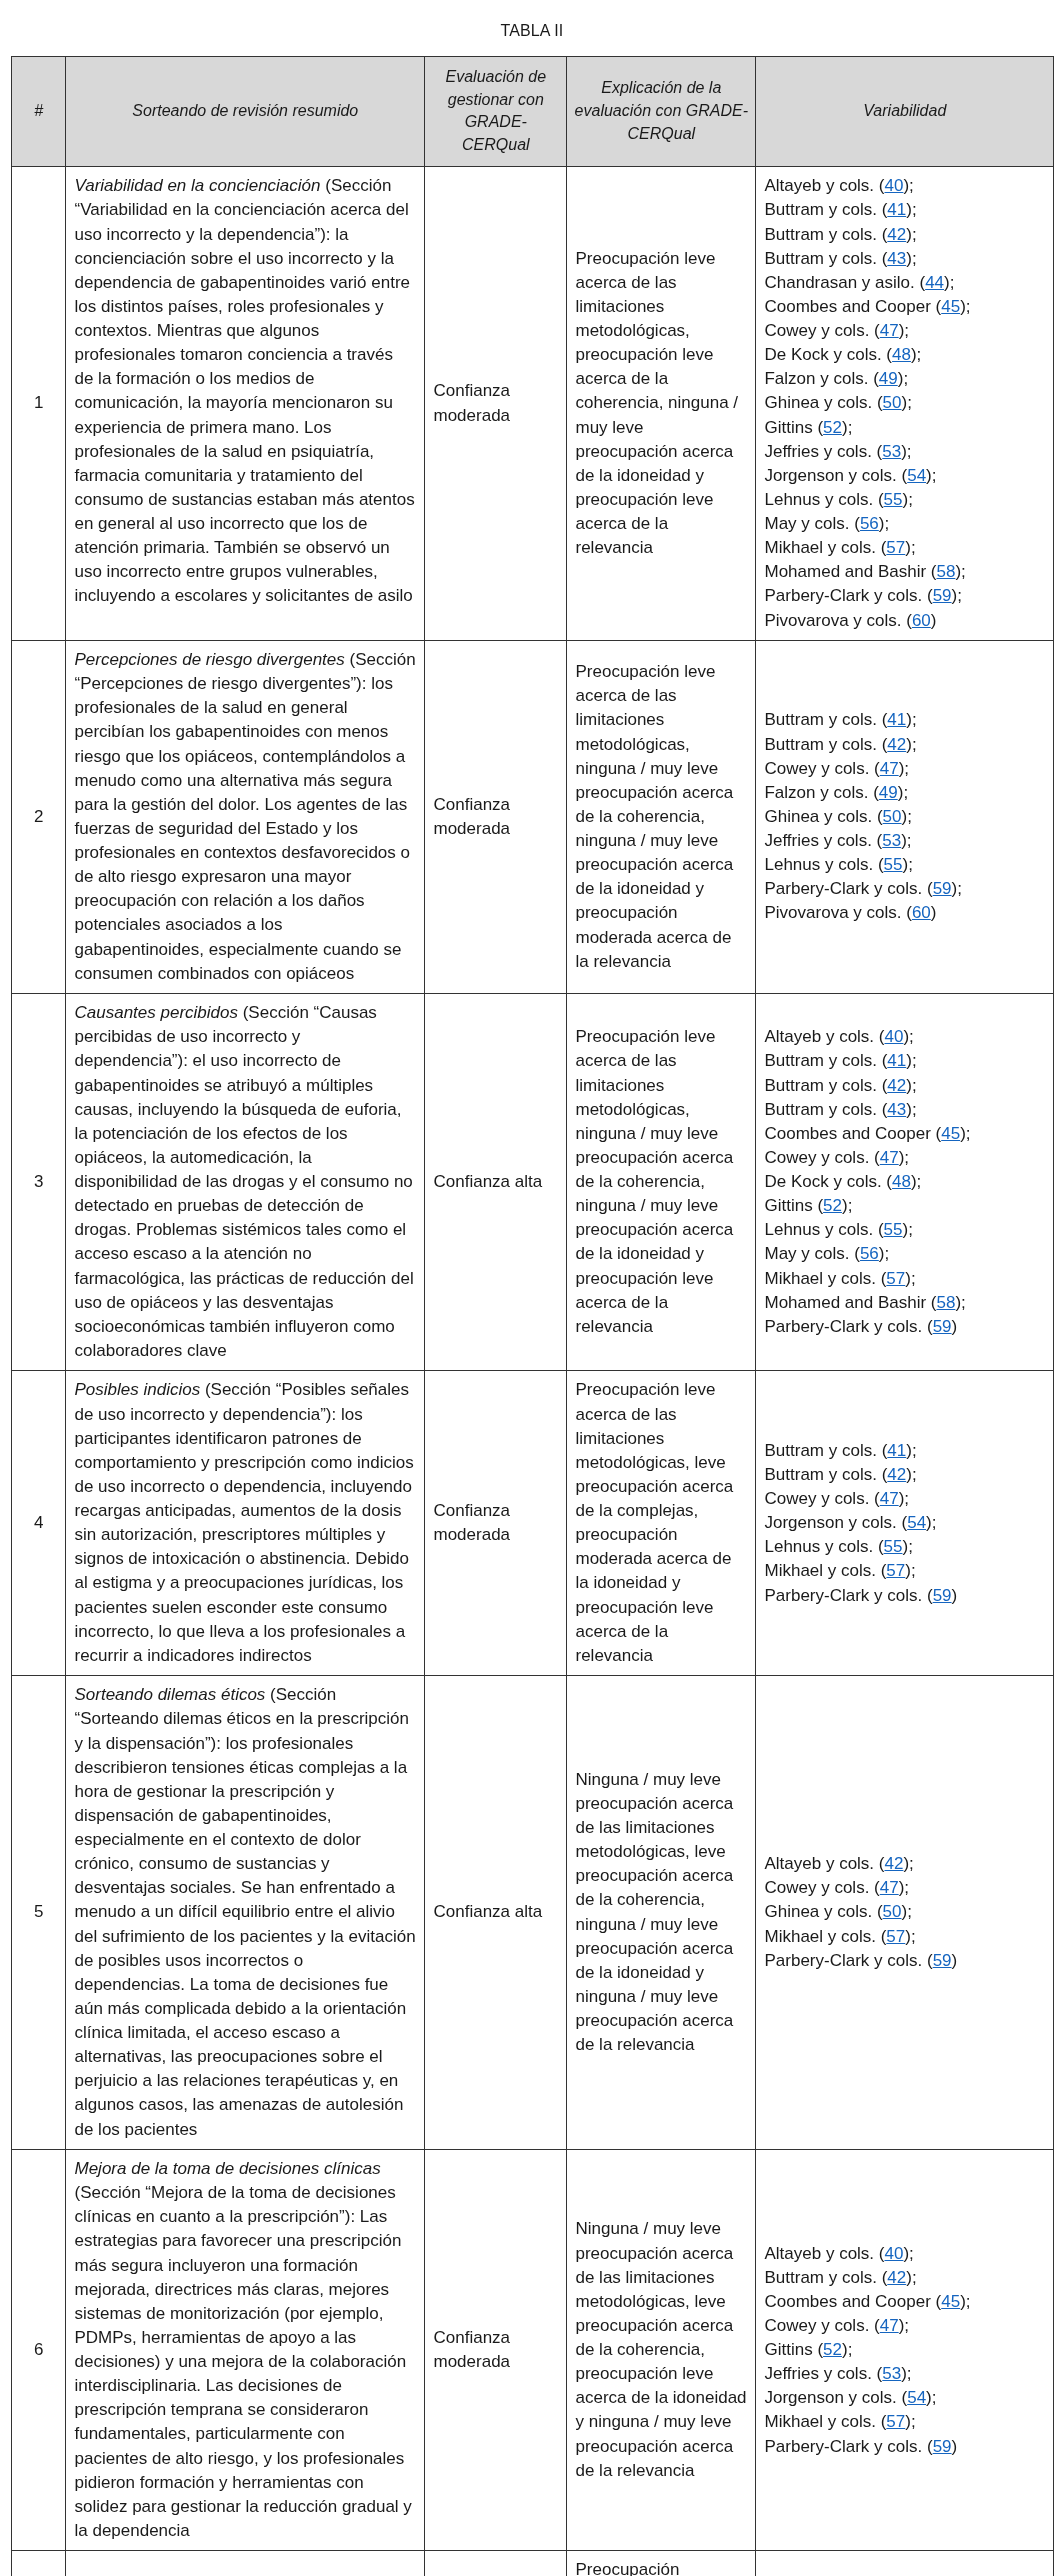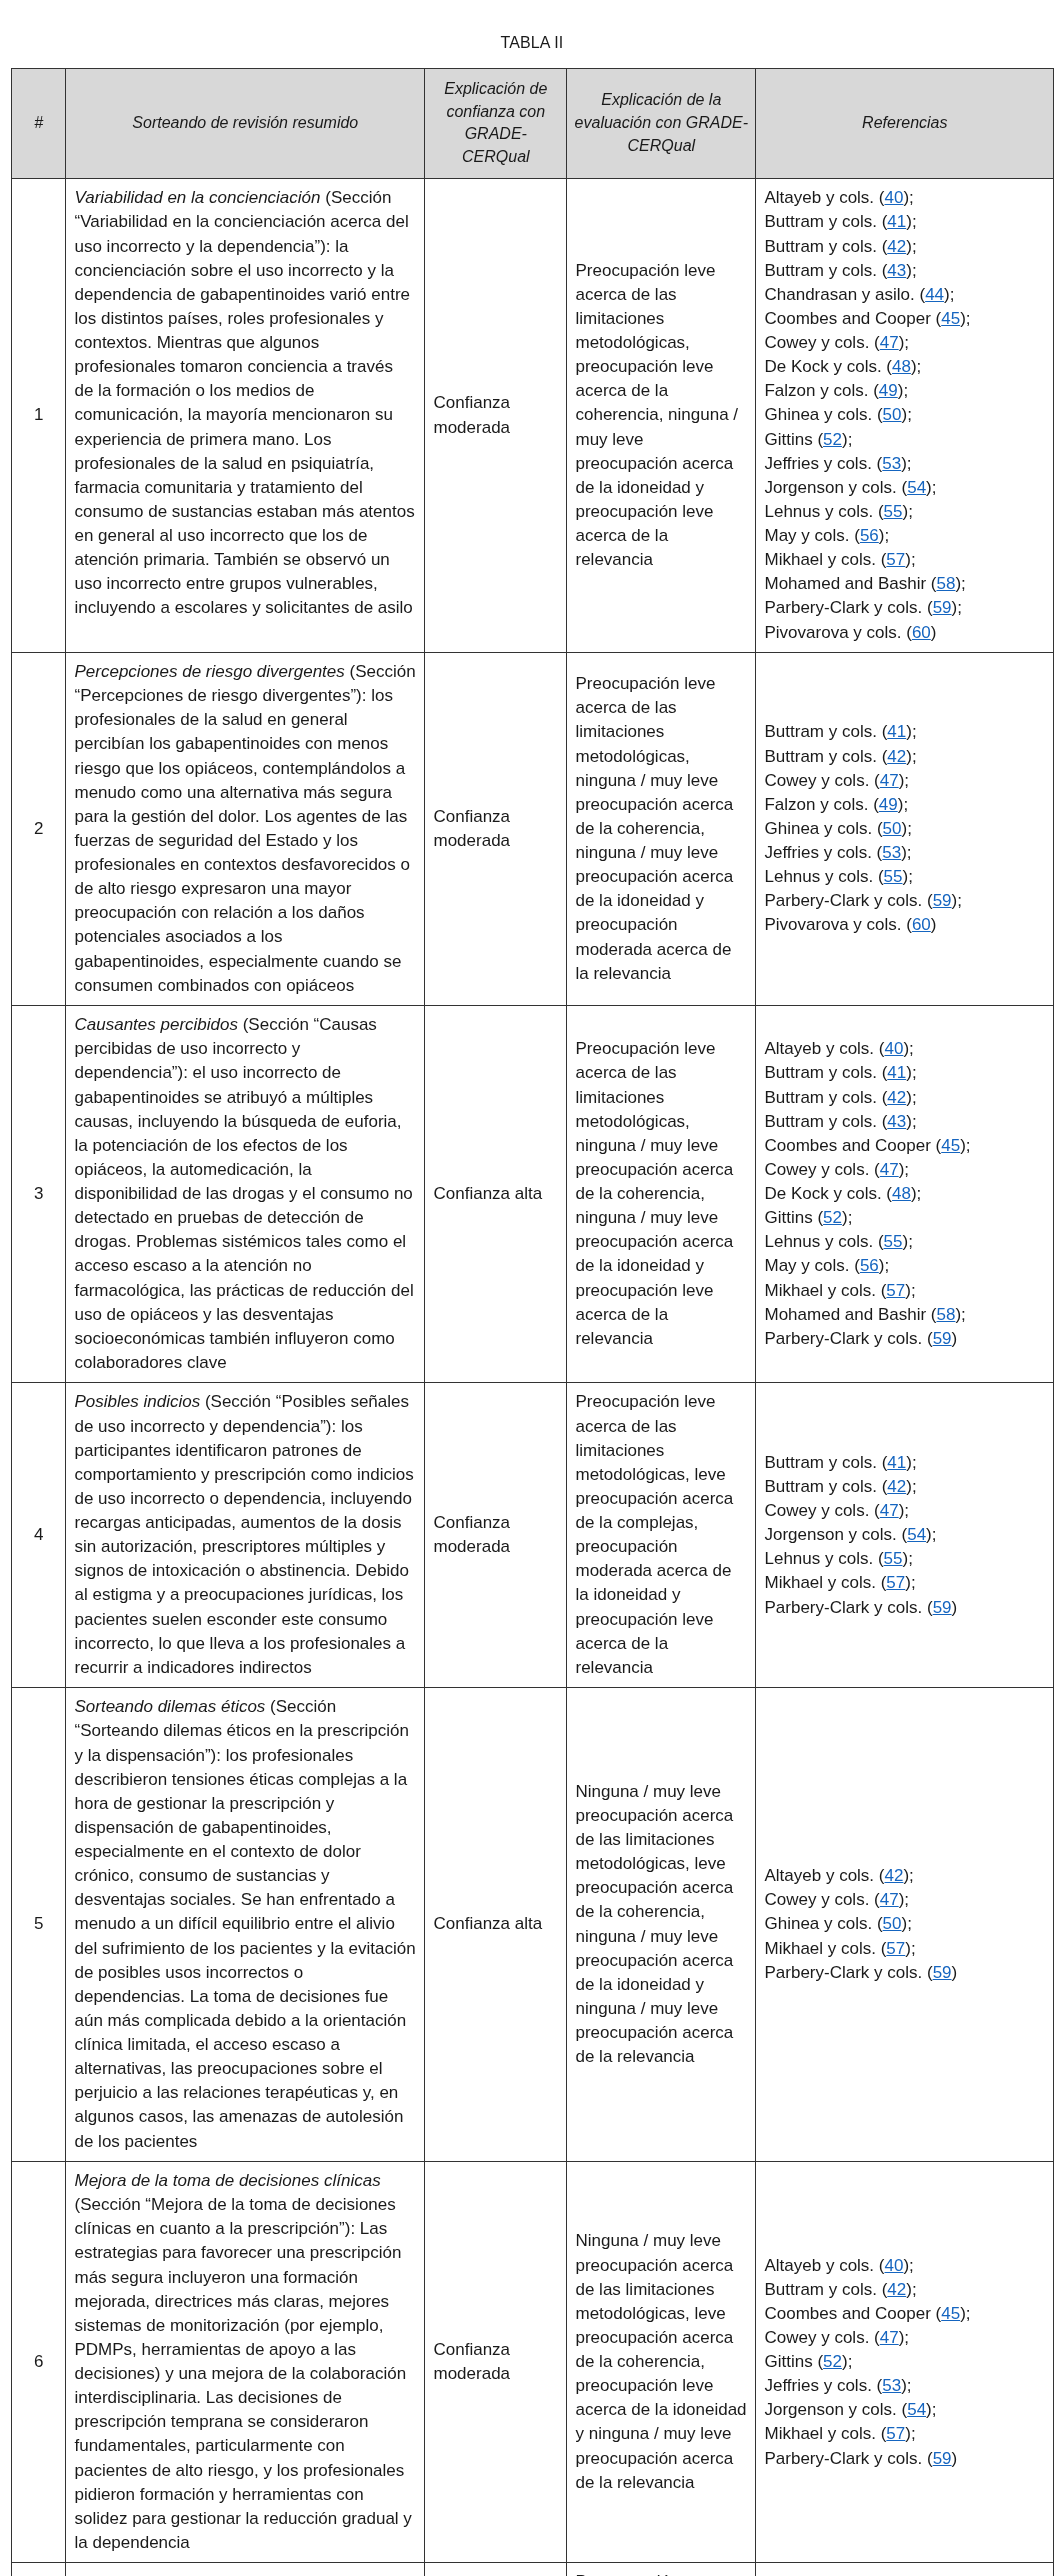--- a/index.html
+++ b/index.html
@@ -9,21 +9,21 @@
     --text:#1a1a1a;
   }
   html,body{margin:0;padding:0;background:#ffffff;}
   body{
     width:1064px;
     min-height:3799px;
     font-family:"Liberation Sans","DejaVu Sans",sans-serif;
     color:var(--text);
   }
   .page{padding:19.6px 11.3px 20.6px;}
-  .caption{text-align:center;font-size:16px;line-height:1.42;letter-spacing:0.1px;margin-top:12px;}
+  .caption{text-align:center;font-size:16px;line-height:1.42;letter-spacing:0.1px;}
   table.results{
     width:1041px;
     margin:13.4px auto 0;
     border-collapse:collapse;
     table-layout:fixed;
   }
   col.c-num{width:54px}
   col.c-finding{width:359px}
   col.c-conf{width:142px}
   col.c-expl{width:189px}
@@ -63,23 +63,23 @@
       <col class="c-num">
       <col class="c-finding">
       <col class="c-conf">
       <col class="c-expl">
       <col class="c-refs">
     </colgroup>
     <thead>
       <tr>
         <th>#</th>
         <th>Sorteando de revisión resumido</th>
-        <th>Explicación de confianza con GRADE-CERQual</th>
+        <th>Evaluación de gestionar con GRADE-CERQual</th>
         <th>Explicación de la evaluación con GRADE-CERQual</th>
-        <th>Referencias</th>
+        <th>Variabilidad</th>
       </tr>
     </thead>
     <tbody>
         <tr>
           <td class="col-num">1</td>
           <td class="col-finding"><span class="lead">Variabilidad en la concienciación </span><span>(Sección “Variabilidad en la concienciación acerca del uso incorrecto y la dependencia”): la concienciación sobre el uso incorrecto y la dependencia de gabapentinoides varió entre los distintos países, roles profesionales y contextos. Mientras que algunos profesionales tomaron conciencia a través de la formación o los medios de comunicación, la mayoría mencionaron su experiencia de primera mano. Los profesionales de la salud en psiquiatría, farmacia comunitaria y tratamiento del consumo de sustancias estaban más atentos en general al uso incorrecto que los de atención primaria. También se observó un uso incorrecto entre grupos vulnerables, incluyendo a escolares y solicitantes de asilo</span></td>
           <td class="col-conf">Confianza moderada</td>
           <td class="col-expl">Preocupación leve acerca de las limitaciones metodológicas, preocupación leve acerca de la coherencia, ninguna / muy leve preocupación acerca de la idoneidad y preocupación leve acerca de la relevancia</td>
           <td class="col-refs">
             <div class="ref"><span>Altayeb y cols. (</span><a class="ref-num">40</a><span>);</span></div>

